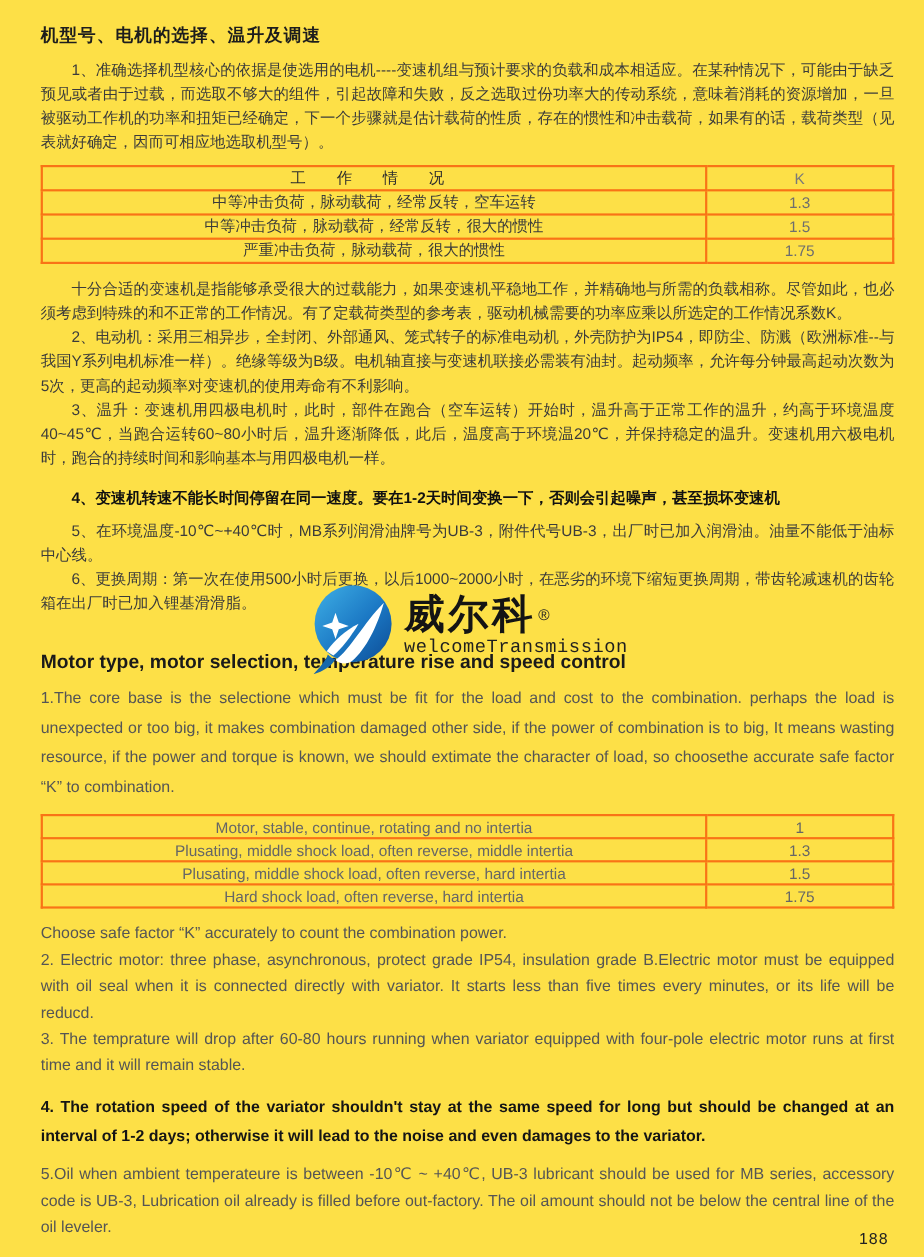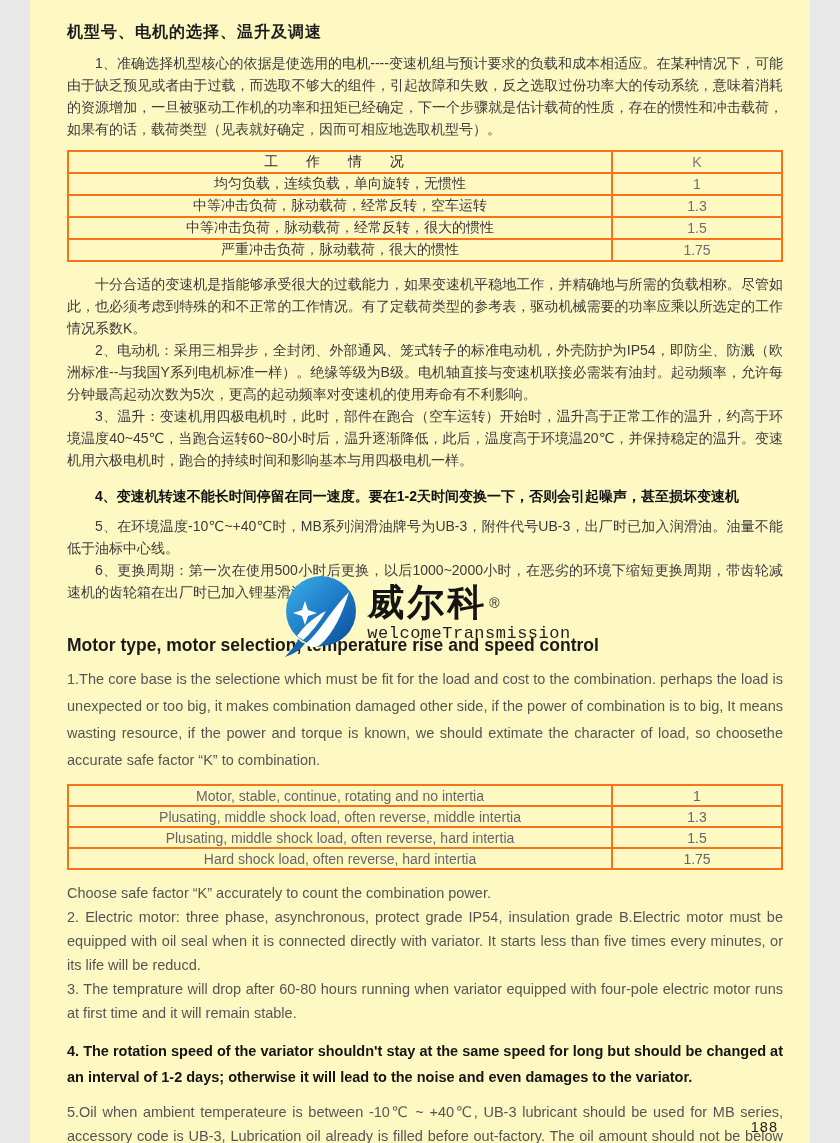--- a/index.html
+++ b/index.html
@@ -1,21 +1,21 @@
 <!DOCTYPE html>
 <html><head>
 <meta charset="utf-8">
 <style>
   * { margin:0; padding:0; box-sizing:border-box; }
   html,body { background:#e8e8e8; }
   .page {
     position:relative;
-    width:780px; height:1143px;
+    width:840px; height:1143px;
     margin:0 auto;
-    background:#fef9c3;
+    background:#fde047;
     font-family:"Liberation Sans","DejaVu Sans",sans-serif;
     color:#3d3d3d;
     overflow:hidden;
   }
   .content { padding:22px 27px 0 37px; }
 
   .cn-title {
     font-size:16px; font-weight:bold; color:#1d1d1d;
     margin-bottom:9px; letter-spacing:1px;
   }
@@ -96,24 +96,20 @@
       <colgroup>
           <col style="width:auto">
           <col style="width:170px">
         </colgroup>
       <tbody>
           <tr>
         <th class="cn-head-cond">工 作 情 况</th>
         <th class="head-k">K</th>
       </tr>
       <tr>
-        <td class="cond">均匀负载，连续负载，单向旋转，无惯性</td>
-        <td class="kval">1</td>
-      </tr>
-      <tr>
         <td class="cond">中等冲击负荷，脉动载荷，经常反转，空车运转</td>
         <td class="kval">1.3</td>
       </tr>
       <tr>
         <td class="cond">中等冲击负荷，脉动载荷，经常反转，很大的惯性</td>
         <td class="kval">1.5</td>
       </tr>
       <tr>
         <td class="cond">严重冲击负荷，脉动载荷，很大的惯性</td>
         <td class="kval">1.75</td>

